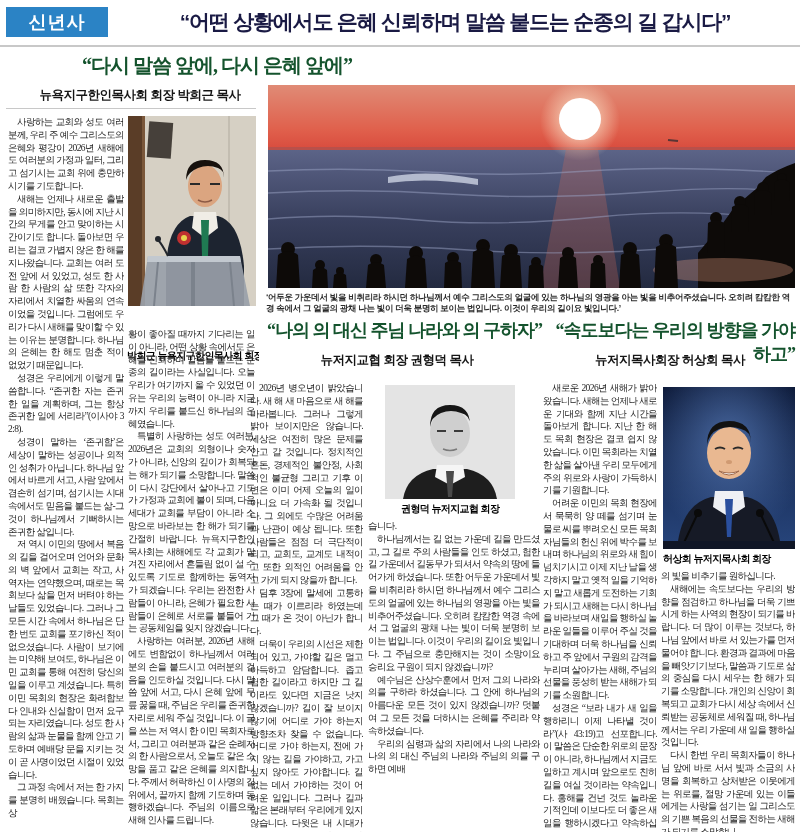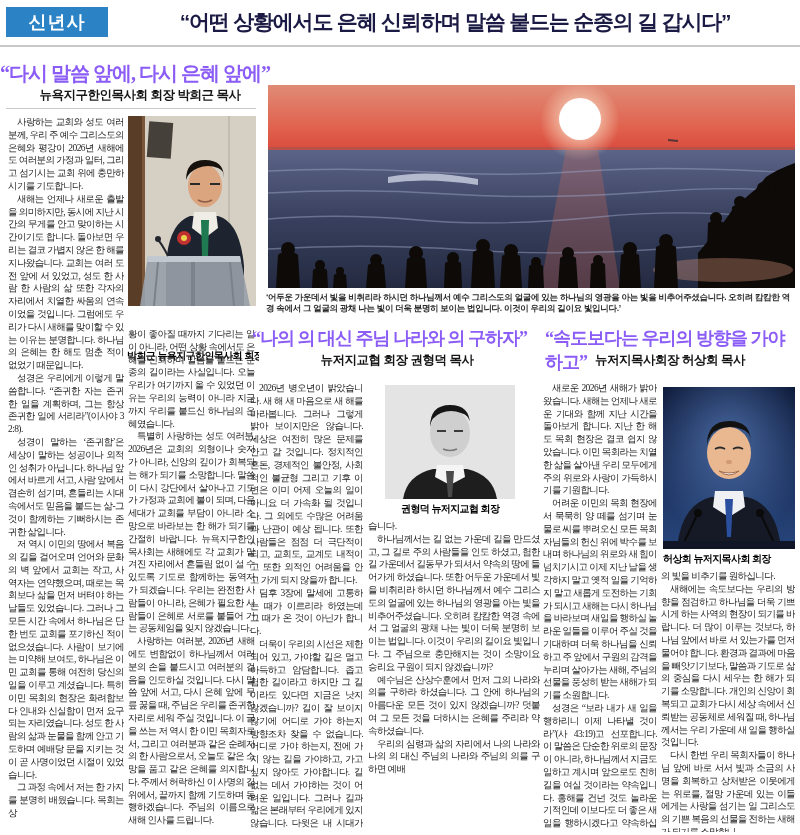--- a/index.html
+++ b/index.html
@@ -5,22 +5,22 @@
   html,body { margin:0; padding:0; background:#ffffff; }
   .page { position:relative; width:800px; height:835px; background:#fff; overflow:hidden;
           font-family:"Liberation Serif", serif; }
   .abs { position:absolute; }
   .badge { background:#2b83c5; color:#fff; font-family:"Liberation Sans",sans-serif;
            font-weight:bold; font-size:18px; letter-spacing:1px;
            display:flex; align-items:center; justify-content:center; }
   .headline { font-family:"Liberation Sans",sans-serif; font-weight:800; font-size:21px;
               color:#1a1a44; text-align:center; letter-spacing:-1.2px; line-height:34px; }
   .rule { background:#c8c8c8; }
-  .sec-title { font-weight:bold; font-size:20px; color:#8b5cf6; text-align:left;
-               letter-spacing:-1px; font-family:"Liberation Serif",serif;margin-top:8px; }
+  .sec-title { font-weight:bold; font-size:20px; color:#14532d; text-align:right;
+               letter-spacing:-1px; font-family:"Liberation Serif",serif; }
   .sec-title.small { font-size:18px; }
   .byline { font-family:"Liberation Sans",sans-serif; font-weight:bold; font-size:12.5px;
             color:#151515; text-align:center; letter-spacing:-0.5px; }
   .col { text-align:justify; font-size:9.5px; line-height:12.8px; color:#1d1d1d;
          letter-spacing:-0.6px; word-break:break-all; overflow:hidden; }
   .col .para { margin:0; text-indent:9px; }
   .col.cont .para:first-child { text-indent:0; }
   .photocap { font-family:"Liberation Sans",sans-serif; font-weight:bold; font-size:10px;
               color:#000; letter-spacing:-0.6px; white-space:nowrap; overflow:hidden; }
   .seacap { font-family:"Liberation Sans",sans-serif; font-weight:bold; font-size:8.5px;
@@ -37,21 +37,21 @@
   <div class="abs rule" style="left:0; top:45px; width:800px; height:2px;"></div>
 
   <div class="abs sec-title" style="left:0; top:52px; width:352px;">“다시 말씀 앞에, 다시 은혜 앞에”</div>
   <div class="abs byline" style="left:0; top:87px; width:280px;">뉴욕지구한인목사회 회장 박희근 목사</div>
   <div class="abs rule" style="left:6px; top:108px; width:250px; height:1px;"></div>
 
   <div class="abs col" style="left:8px; top:116px; width:116px; height:716px;">
       <p class="para">사랑하는 교회와 성도 여러분께, 우리 주 예수 그리스도의 은혜와 평강이 2026년 새해에도 여러분의 가정과 일터, 그리고 섬기시는 교회 위에 충만하시기를 기도합니다.</p>
       <p class="para">새해는 언제나 새로운 출발을 의미하지만, 동시에 지난 시간의 무게를 안고 맞이하는 시간이기도 합니다. 돌아보면 우리는 결코 가볍지 않은 한 해를 지나왔습니다. 교회는 여러 도전 앞에 서 있었고, 성도 한 사람 한 사람의 삶 또한 각자의 자리에서 치열한 싸움의 연속이었을 것입니다. 그럼에도 우리가 다시 새해를 맞이할 수 있는 이유는 분명합니다. 하나님의 은혜는 한 해도 멈춘 적이 없었기 때문입니다.</p>
       <p class="para">성경은 우리에게 이렇게 말씀합니다. “존귀한 자는 존귀한 일을 계획하며, 그는 항상 존귀한 일에 서리라”(이사야 32:8).</p>
-      <p class="para">성경이 말하는 ‘존귀함’은 세상이 말하는 성공이나 외적인 성취가 아닙니다. 하나님 앞에서 바르게 서고, 사람 앞에서 겸손히 섬기며, 흔들리는 시대 속에서도 믿음을 붙드는 삶-그것이 함께하는 기뻐하시는 존귀한 삶입니다.</p>
+      <p class="para">성경이 말하는 ‘존귀함’은 세상이 말하는 성공이나 외적인 성취가 아닙니다. 하나님 앞에서 바르게 서고, 사람 앞에서 겸손히 섬기며, 섬기시는 시대 속에서도 믿음을 붙드는 삶-그것이 하나님께서 기뻐하시는 존귀한 삶입니다.</p>
       <p class="para">저 역시 이민의 땅에서 복음의 길을 걸어오며 언어와 문화의 벽 앞에서 교회는 작고, 사역자는 연약했으며, 때로는 목회보다 삶을 먼저 버텨야 하는 날들도 있었습니다. 그러나 그 모든 시간 속에서 하나님은 단 한 번도 교회를 포기하신 적이 없으셨습니다. 사람이 보기에는 미약해 보여도, 하나님은 이민 교회를 통해 여전히 당신의 일을 이루고 계셨습니다. 특히 이민 목회의 현장은 화려함보다 인내와 신실함이 먼저 요구되는 자리였습니다. 성도 한 사람의 삶과 눈물을 함께 안고 기도하며 예배당 문을 지키는 것이 곧 사명이었던 시절이 있었습니다.</p>
       <p class="para">그 과정 속에서 저는 한 가지를 분명히 배웠습니다. 목회는 상</p>
     </div>
 
   <div class="abs" style="left:128px; top:116px; width:128px; height:190px;">
     <svg width="128" height="190" viewBox="0 0 128 190">
       <rect x="0" y="0" width="128" height="190" fill="#d6d0c4"></rect>
       <rect x="0" y="0" width="16" height="190" fill="#5a3d27"></rect>
       <rect x="14" y="0" width="3" height="190" fill="#7a573a"></rect>
       <rect x="20" y="6" width="24" height="36" fill="#46403a" transform="rotate(4 32 24)"></rect>

